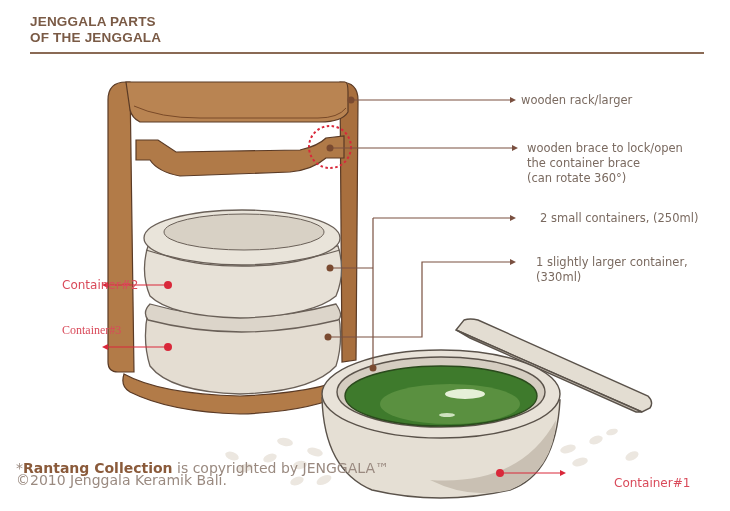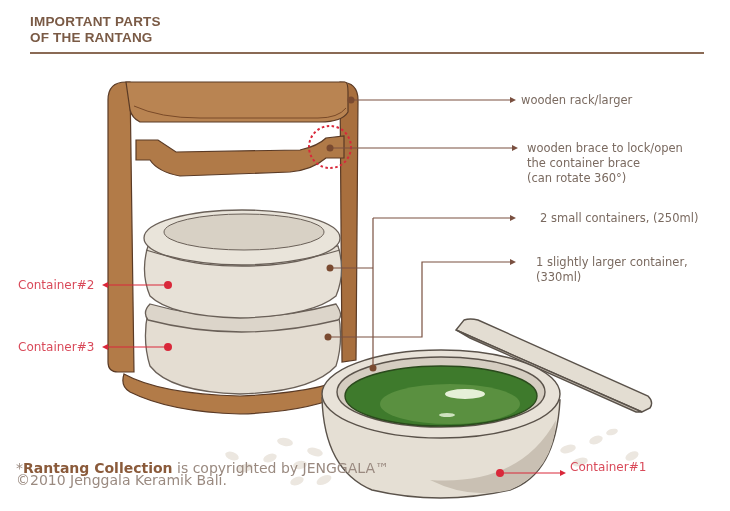--- a/index.html
+++ b/index.html
@@ -1,30 +1,30 @@
 <!DOCTYPE html>
 <html><head>
 <meta charset="utf-8">
 <style>
   html, body { margin:0; padding:0; background:#ffffff; }
   body { width:730px; height:511px; position:relative; overflow:hidden; font-family:"DejaVu Sans", sans-serif; }
   .title { position:absolute; left:30px; top:14px; color:#7a5a45; font-family:"Liberation Sans", sans-serif; font-weight:bold; font-size:13.5px; line-height:16px; letter-spacing:0.2px; }
   .title-rule { position:absolute; left:30px; top:52px; width:674px; height:2px; background:#8a6a55; }
   svg.art { position:absolute; left:0; top:0; }
   .lbl { position:absolute; color:#7a6a60; font-family:"DejaVu Sans", sans-serif; font-size:11.5px; line-height:15px; white-space:nowrap; }
-  .lbl-red { position:absolute; color:#d94a5a; font-family:"DejaVu Sans", sans-serif; font-size:12px; line-height:15px; white-space:nowrap; }
+  .lbl-red { position:absolute; color:#d94a5a; font-family:"DejaVu Sans", sans-serif; font-size:12px; line-height:15px; white-space:nowrap;margin-left:44px; }
   .credit { position:absolute; left:16px; top:462px; color:#9a8a80; font-size:14px; line-height:12px; white-space:nowrap; }
   .credit b { color:#8a5a3a; }
 </style>
 </head>
 <body>
 
 <div class="title">
-  <div>IMPORTANT PARTS</div>
-  <div>OF THE RANTANG</div>
+  <div>JENGGALA PARTS</div>
+  <div>OF THE JENGGALA</div>
 </div>
 <div class="title-rule"></div>
 
 <svg class="art" width="730" height="511" viewBox="0 0 730 511">
 
   <g fill="#ece7e0">
     <ellipse cx="245" cy="468" rx="8" ry="4" transform="rotate(-15 245 468)"></ellipse>
     <ellipse cx="270" cy="458" rx="7" ry="4" transform="rotate(-20 270 458)"></ellipse>
     <ellipse cx="285" cy="442" rx="8" ry="4" transform="rotate(10 285 442)"></ellipse>
     <ellipse cx="300" cy="465" rx="7" ry="4" transform="rotate(-10 300 465)"></ellipse>
@@ -127,19 +127,19 @@
   <div>the container brace</div>
   <div>(can rotate 360°)</div>
 </div>
 <div class="lbl" style="left:540px; top:211px;">2 small containers, (250ml)</div>
 <div class="lbl" style="left:524px; top:255px;margin-left:12px;">
   <div>1 slightly larger container,</div>
   <div>(330ml)</div>
 </div>
 
 <div class="lbl-red" style="left:18px; top:278px;">Container#2</div>
-<div class="lbl-red" style="left:18px; top:340px;">Container#3</div>
-<div class="lbl-red" style="left:570px; top:460px;">Container#1</div>
+<div class="lbl-red" style="left:18px; top:323px;font-family:Liberation Serif, serif;">Container#3</div>
+<div class="lbl-red" style="left:570px; top:476px;">Container#1</div>
 
 <div class="credit">
   <div><span>*</span><b>Rantang Collection</b><span> is copyrighted by JENGGALA™</span></div>
   <div>©2010 Jenggala Keramik Bali.</div>
 </div>
 
 </body></html>

